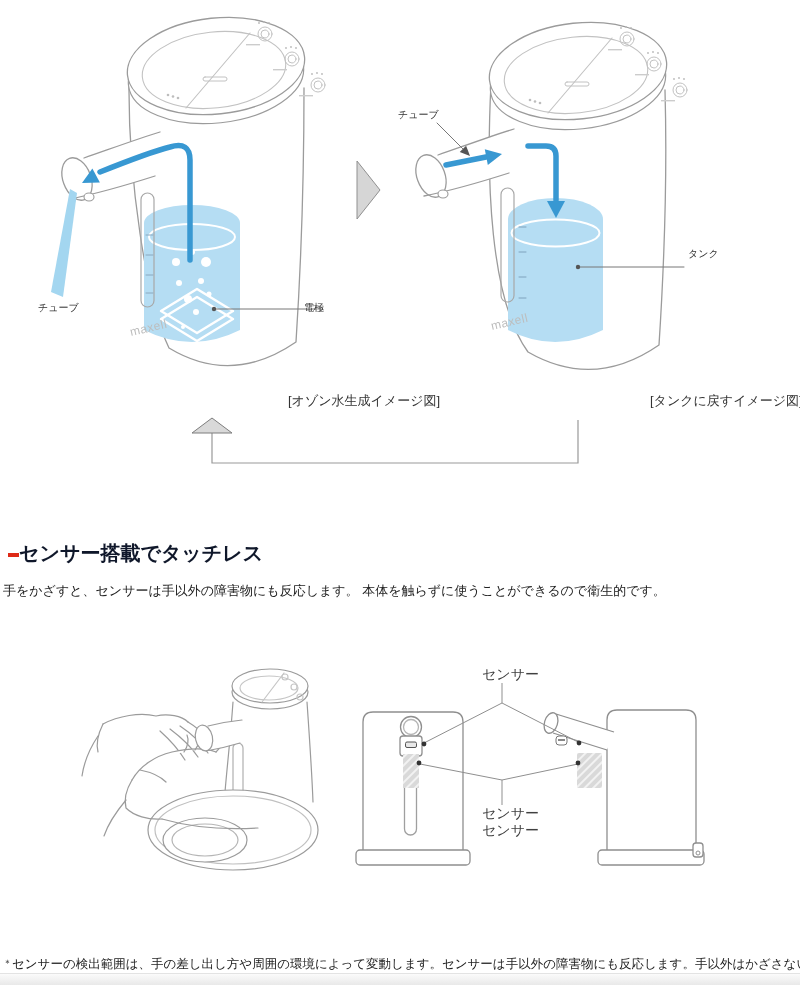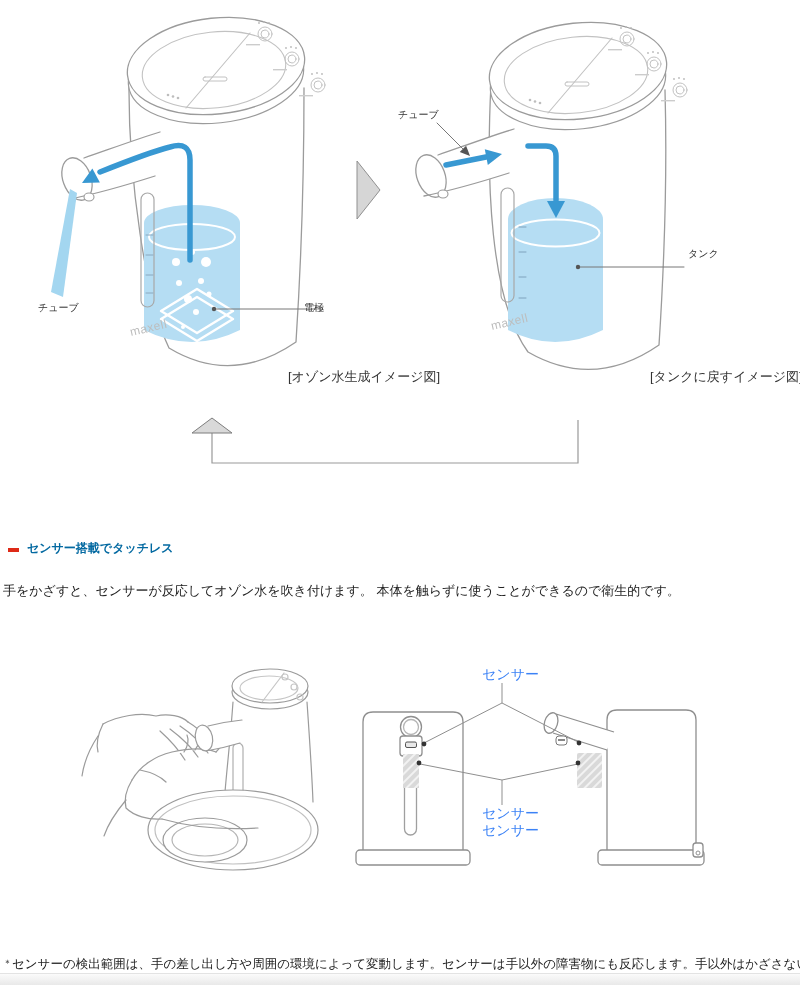--- a/index.html
+++ b/index.html
@@ -2,27 +2,27 @@
 <html><head>
 <meta charset="utf-8">
 <style>
   html,body{margin:0;padding:0;background:#fff;}
   .page{
     position:relative;width:800px;height:985px;background:#ffffff;overflow:hidden;
     font-family:"Liberation Sans","DejaVu Sans",sans-serif;color:#333;
   }
   svg{position:absolute;left:0;}
   .dlabel{position:absolute;font-size:10px;color:#333;white-space:nowrap;line-height:1.2;}
-  .caption{position:absolute;font-size:13px;color:#333;white-space:nowrap;}
+  .caption{position:absolute;font-size:13px;color:#333;white-space:nowrap;margin-top:24px;}
   .loop-caption{position:absolute;font-size:15.5px;color:#333;white-space:nowrap;letter-spacing:0.5px;}
   .heading-row{position:absolute;left:8px;top:540px;display:flex;align-items:center;}
   .heading-dash{width:11px;height:4px;margin-top:2px;}
-  .heading-text{margin-left:8px;font-size:12px;font-weight:bold;color:#0369a1;white-space:nowrap;}
+  .heading-text{margin-left:0;font-size:20px;font-weight:bold;color:#0f172a;white-space:nowrap;}
   .body-text{position:absolute;left:3px;top:582px;font-size:13px;color:#222;white-space:nowrap;}
-  .sensor-label{position:absolute;font-size:14px;color:#3b82f6;white-space:nowrap;line-height:17px;}
+  .sensor-label{position:absolute;font-size:14px;color:#404040;white-space:nowrap;line-height:17px;}
   .footnote{position:absolute;left:3px;top:956px;font-size:12.5px;color:#222;white-space:nowrap;}
   .footnote .mark{font-size:9px;vertical-align:2px;}
   .bottom-bar{position:absolute;left:0;top:973px;width:800px;height:12px;
     background:linear-gradient(180deg,#fbfbfb 0%,#efefef 60%,#e7e7e7 100%);
     border-top:1px solid #e3e3e3;}
 </style>
 </head>
 <body>
 
 <div class="page">
@@ -215,21 +215,21 @@
   <div class="dlabel" style="left:304px;top:302px">電極</div>
   <div class="caption" style="left:288px;top:368px">[オゾン水生成イメージ図]</div>
   <div class="dlabel" style="left:398px;top:109px">チューブ</div>
   <div class="dlabel" style="left:688px;top:248px">タンク</div>
   <div class="caption" style="left:650px;top:368px">[タンクに戻すイメージ図]</div>
 
   <div class="heading-row">
     <div class="heading-dash" style="background:#de2a17"></div>
     <div class="heading-text">センサー搭載でタッチレス</div>
   </div>
-  <div class="body-text">手をかざすと、センサーが反応してオゾン水を吹き付けます。 本体を触らずに使うことができるので衛生的です。</div>
+  <div class="body-text">手をかざすと、センサーは手以外の障害物にも反応します。 本体を触らずに使うことができるので衛生的です。</div>
 
   <svg style="top:650px" width="800" height="250" viewBox="0 0 800 250">
     <defs>
       <pattern id="hatch" patternUnits="userSpaceOnUse" width="6" height="6" patternTransform="rotate(45)">
         <rect width="6" height="6" fill="#d9d9d9"></rect>
         <line x1="1" y1="0" x2="1" y2="6" stroke="#f2f2f2" stroke-width="2"></line>
       </pattern>
     </defs>
 
     <g fill="none" stroke="#9b9b9b" stroke-width="1.2" stroke-linecap="round">

